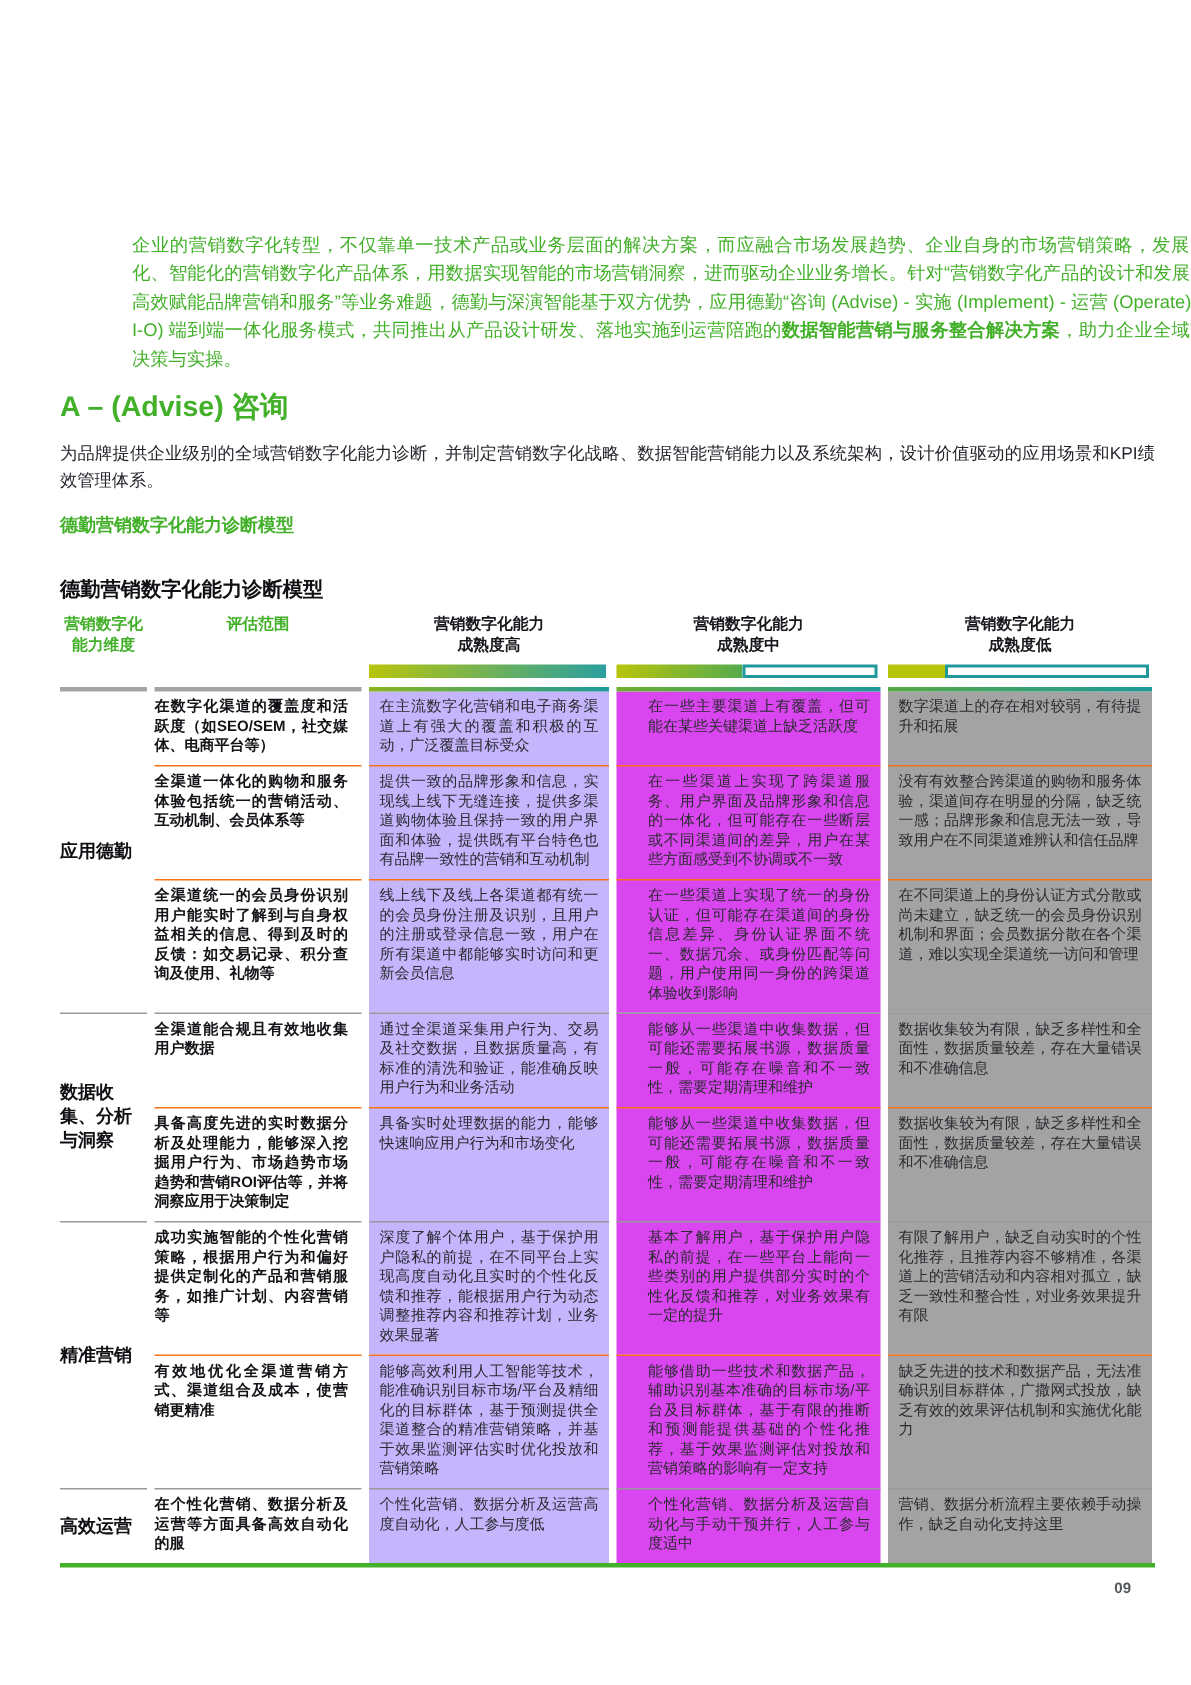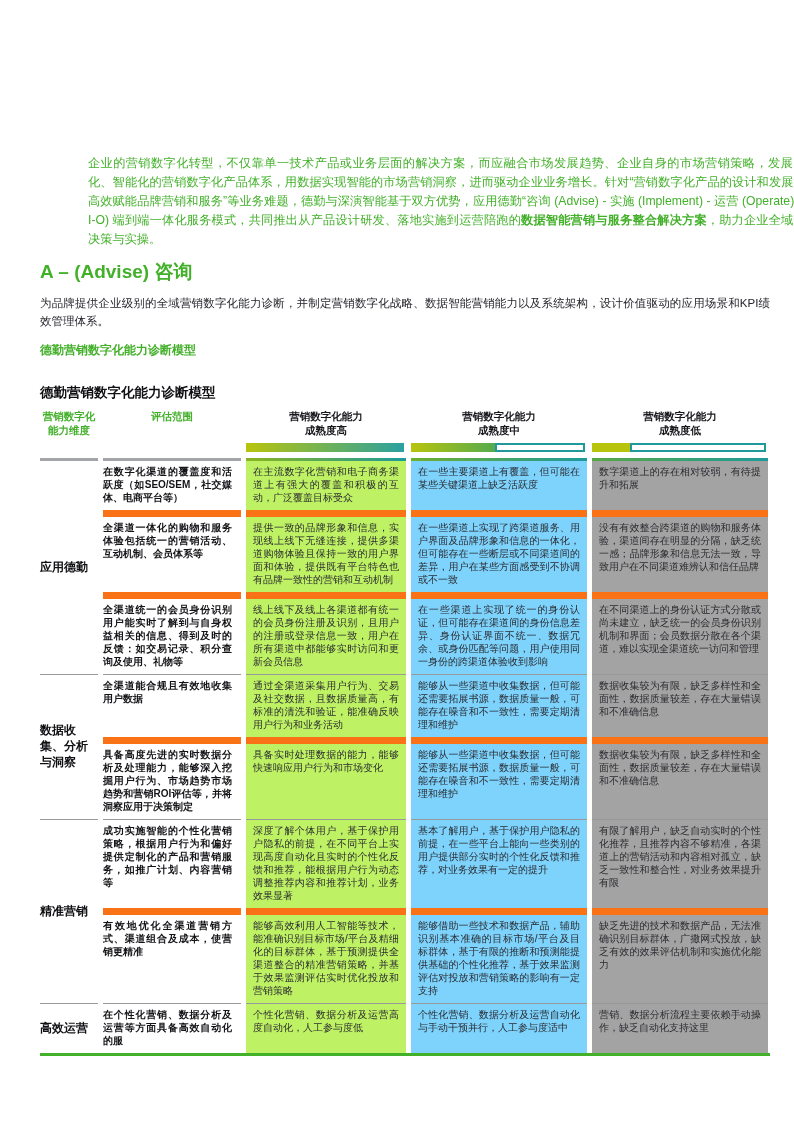--- a/index.html
+++ b/index.html
@@ -33,24 +33,24 @@
   th.h-lo::after{background:linear-gradient(90deg,#57a844,#1e9a9b);}
   .bar{display:flex;height:9px;margin:6px 2px 0 0;}
   .bar .fill{background:linear-gradient(90deg,#b8c40c,#2aa0a0);}
   .bar .rest{flex:1;background:#fff;border:2px solid #21999b;box-sizing:border-box;}
   .bar-full .fill{width:100%;}
   .bar-mid .fill{width:48%;background:linear-gradient(90deg,#b8c40c,#55ab4e);}
   .bar-low .fill{width:22%;background:#b8c40c;}
   tbody td{vertical-align:top;padding:4px 6px 6px 0;line-height:13px;color:#2b2b31;text-align:justify;}
   tbody td.dim{font-weight:bold;font-size:12px;line-height:16px;color:#101014;vertical-align:middle;padding-right:2px;text-align:left;}
   tbody td.scope{font-weight:bold;color:#141418;padding-right:9px;}
-  tbody td.hi{background:#bef264;padding:4px 7px 6px 7px;}
-  tbody td.mid{background:#7dd3fc;padding:4px 7px 6px 7px;}
+  tbody td.hi{background:#c4b5fd;padding:4px 7px 6px 7px;}
+  tbody td.mid{background:#d946ef;padding:4px 7px 6px 21px;}
   tbody td.lo{background:#a3a3a3;padding:4px 7px 6px 7px;}
-  tbody tr td{border-top:7px solid #f97316;}
+  tbody tr td{border-top:1px solid #f97316;}
   tbody tr.first td{border-top:none;}
   tbody tr.gstart td{border-top:1px solid #97999c;}
   .green-rule{width:730px;height:3px;background:#43b02a;}
   
   .footer{width:730px;margin-top:9px;text-align:right;padding-right:16px;box-sizing:border-box;font-size:10px;font-weight:bold;color:#53565a;}
 </style>
 </head>
 <body>
 
 <div class="page">
@@ -156,14 +156,17 @@
         <td class="scope">在个性化营销、数据分析及运营等方面具备高效自动化的服</td>
         <td class="hi">个性化营销、数据分析及运营高度自动化，人工参与度低</td>
         <td class="mid">个性化营销、数据分析及运营自动化与手动干预并行，人工参与度适中</td>
         <td class="lo">营销、数据分析流程主要依赖手动操作，缺乏自动化支持这里</td>
       </tr>
     </tbody>
   </table>
 
   <div class="green-rule"></div>
 
+  <div class="footer">
+    <span>09</span>
+  </div>
 
 </div>
 
 </body></html>

